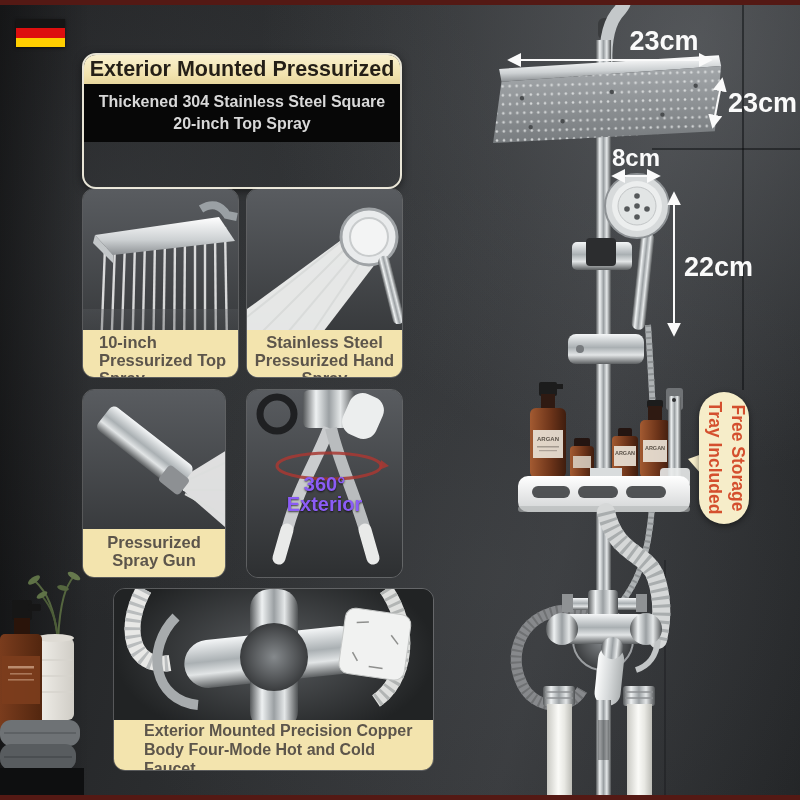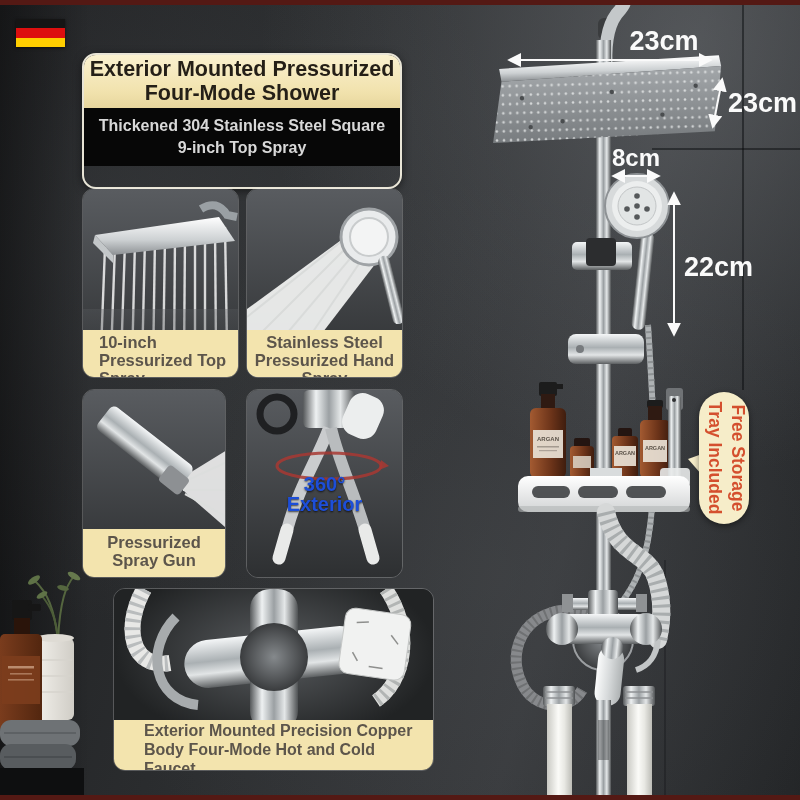--- a/index.html
+++ b/index.html
@@ -34,21 +34,21 @@
   .tile{border-radius:12px;overflow:hidden;border:1px solid rgba(255,255,255,.22);
       box-sizing:border-box;}
   .tile svg{display:block;}
   .cap{position:absolute;left:0;right:0;bottom:0;background:#f3e4ae;color:#5c554b;
       font-weight:bold;font-size:16.5px;line-height:18px;overflow:hidden;}
   .cap-left{height:44px;text-align:left;padding:3px 6px 0 16px;}
   .cap-center{height:44px;text-align:center;padding:3px 4px 0 4px;}
   .cap-two{height:44px;text-align:center;padding:4px 4px 0 4px;}
   .cap-bottom{height:49px;text-align:left;padding:1px 6px 0 30px;font-size:16px;line-height:19px;}
   .rot-overlay{position:absolute;left:0;top:84px;width:100%;text-align:center;
-      color:#1d4ed8;font-weight:bold;font-size:20px;line-height:20px;
+      color:#8b5cf6;font-weight:bold;font-size:20px;line-height:20px;
       text-shadow:0 1px 2px rgba(0,0,0,.7);}
 
   
   svg text{font-family:"Liberation Sans",sans-serif;}
   .meas{fill:#fafafa;font-weight:600;}
 
   
   .badge{left:699px;top:392px;width:50px;height:132px;}
   .badge-body{position:absolute;left:0;top:0;width:50px;height:132px;background:#f6edc9;
       border-radius:25px;box-shadow:0 2px 6px rgba(0,0,0,.45);}
@@ -306,25 +306,24 @@
 
 <div class="abs flag">
   <div style="background:#151515"></div>
   <div style="background:#dd0f0f"></div>
   <div style="background:#ffce00"></div>
 </div>
 
 <div class="abs title-box">
   <div class="title-top">
     <div>Exterior Mounted Pressurized</div>
-    <div>Four-Mode Shower</div>
   </div>
   <div class="title-bottom">
     <div>Thickened 304 Stainless Steel Square</div>
-    <div>9-inch Top Spray</div>
+    <div>20-inch Top Spray</div>
   </div>
 </div>
 
 <div class="abs tile" style="left:82px;top:188px;width:157px;height:190px;">
   <svg width="157" height="190" viewBox="0 0 157 190">
     <rect width="157" height="190" fill="url(#tileBG)"></rect>
     <path d="M118,20 q16,-10 26,6 l10,2" stroke="#9aa0a4" stroke-width="8" fill="none"></path>
     <g stroke="rgba(255,255,255,.8)" stroke-width="2.4">
       <line x1="22" y1="58" x2="18" y2="162"></line>
         <line x1="32" y1="56" x2="28" y2="168"></line>

